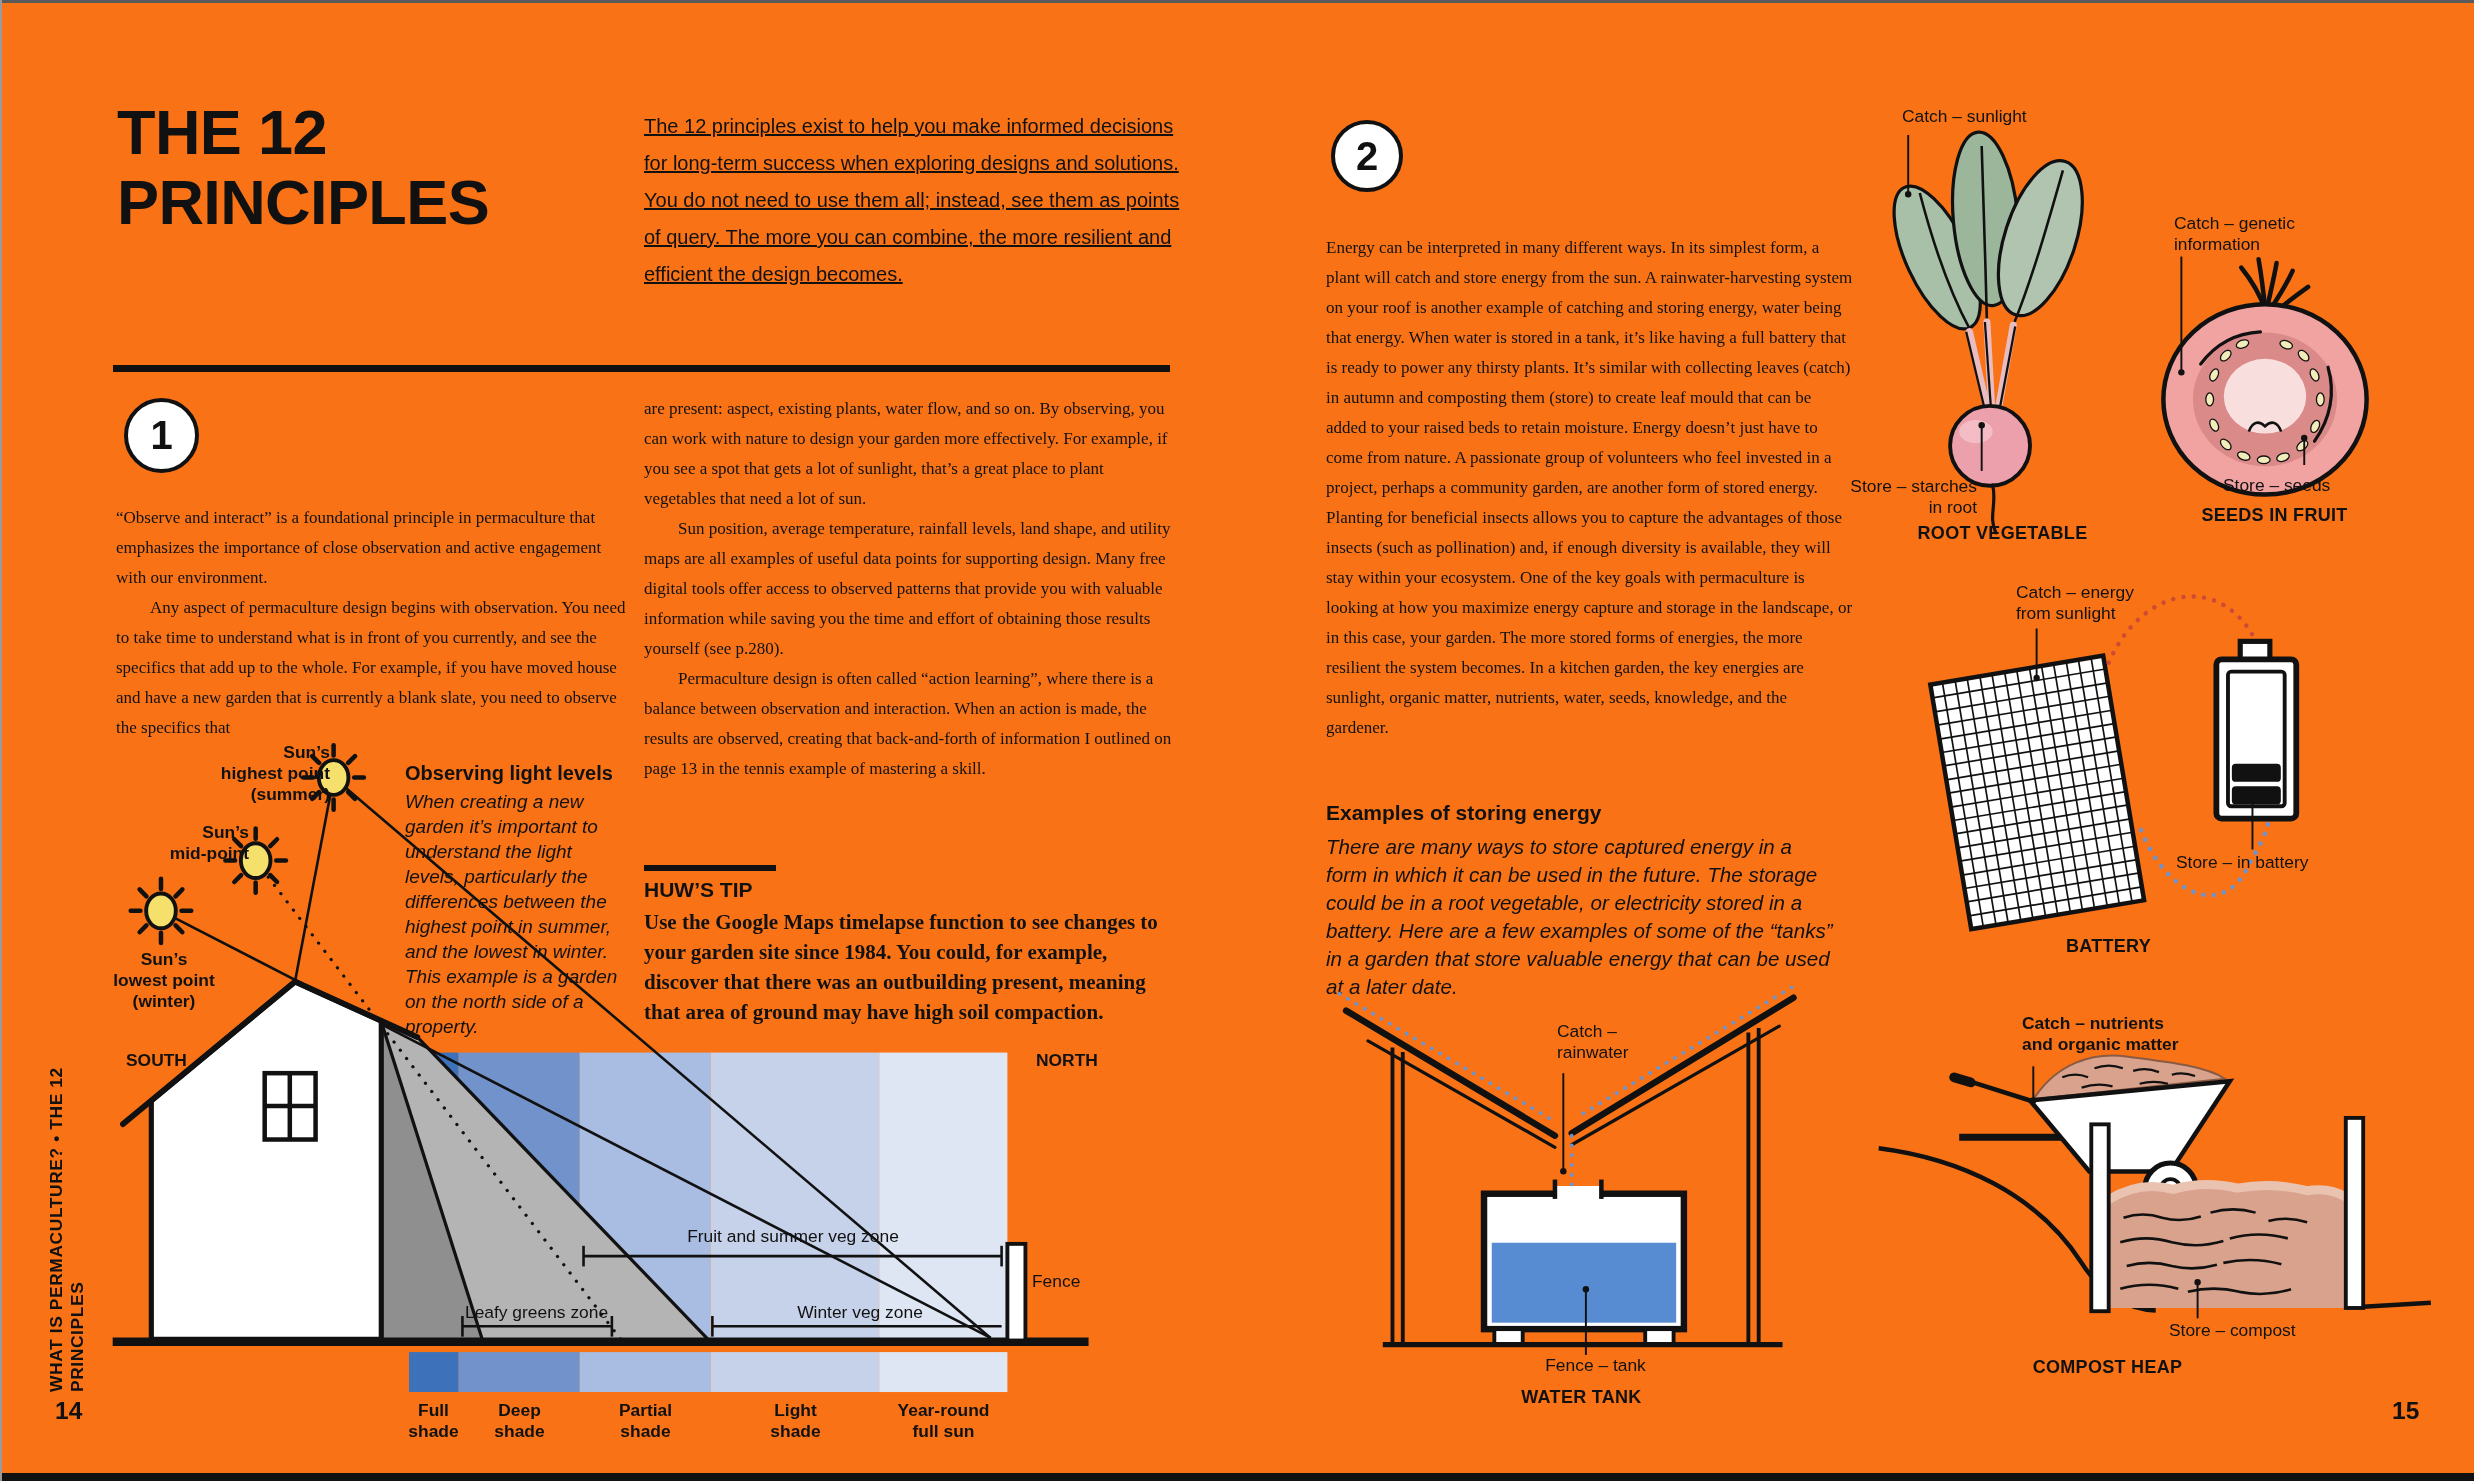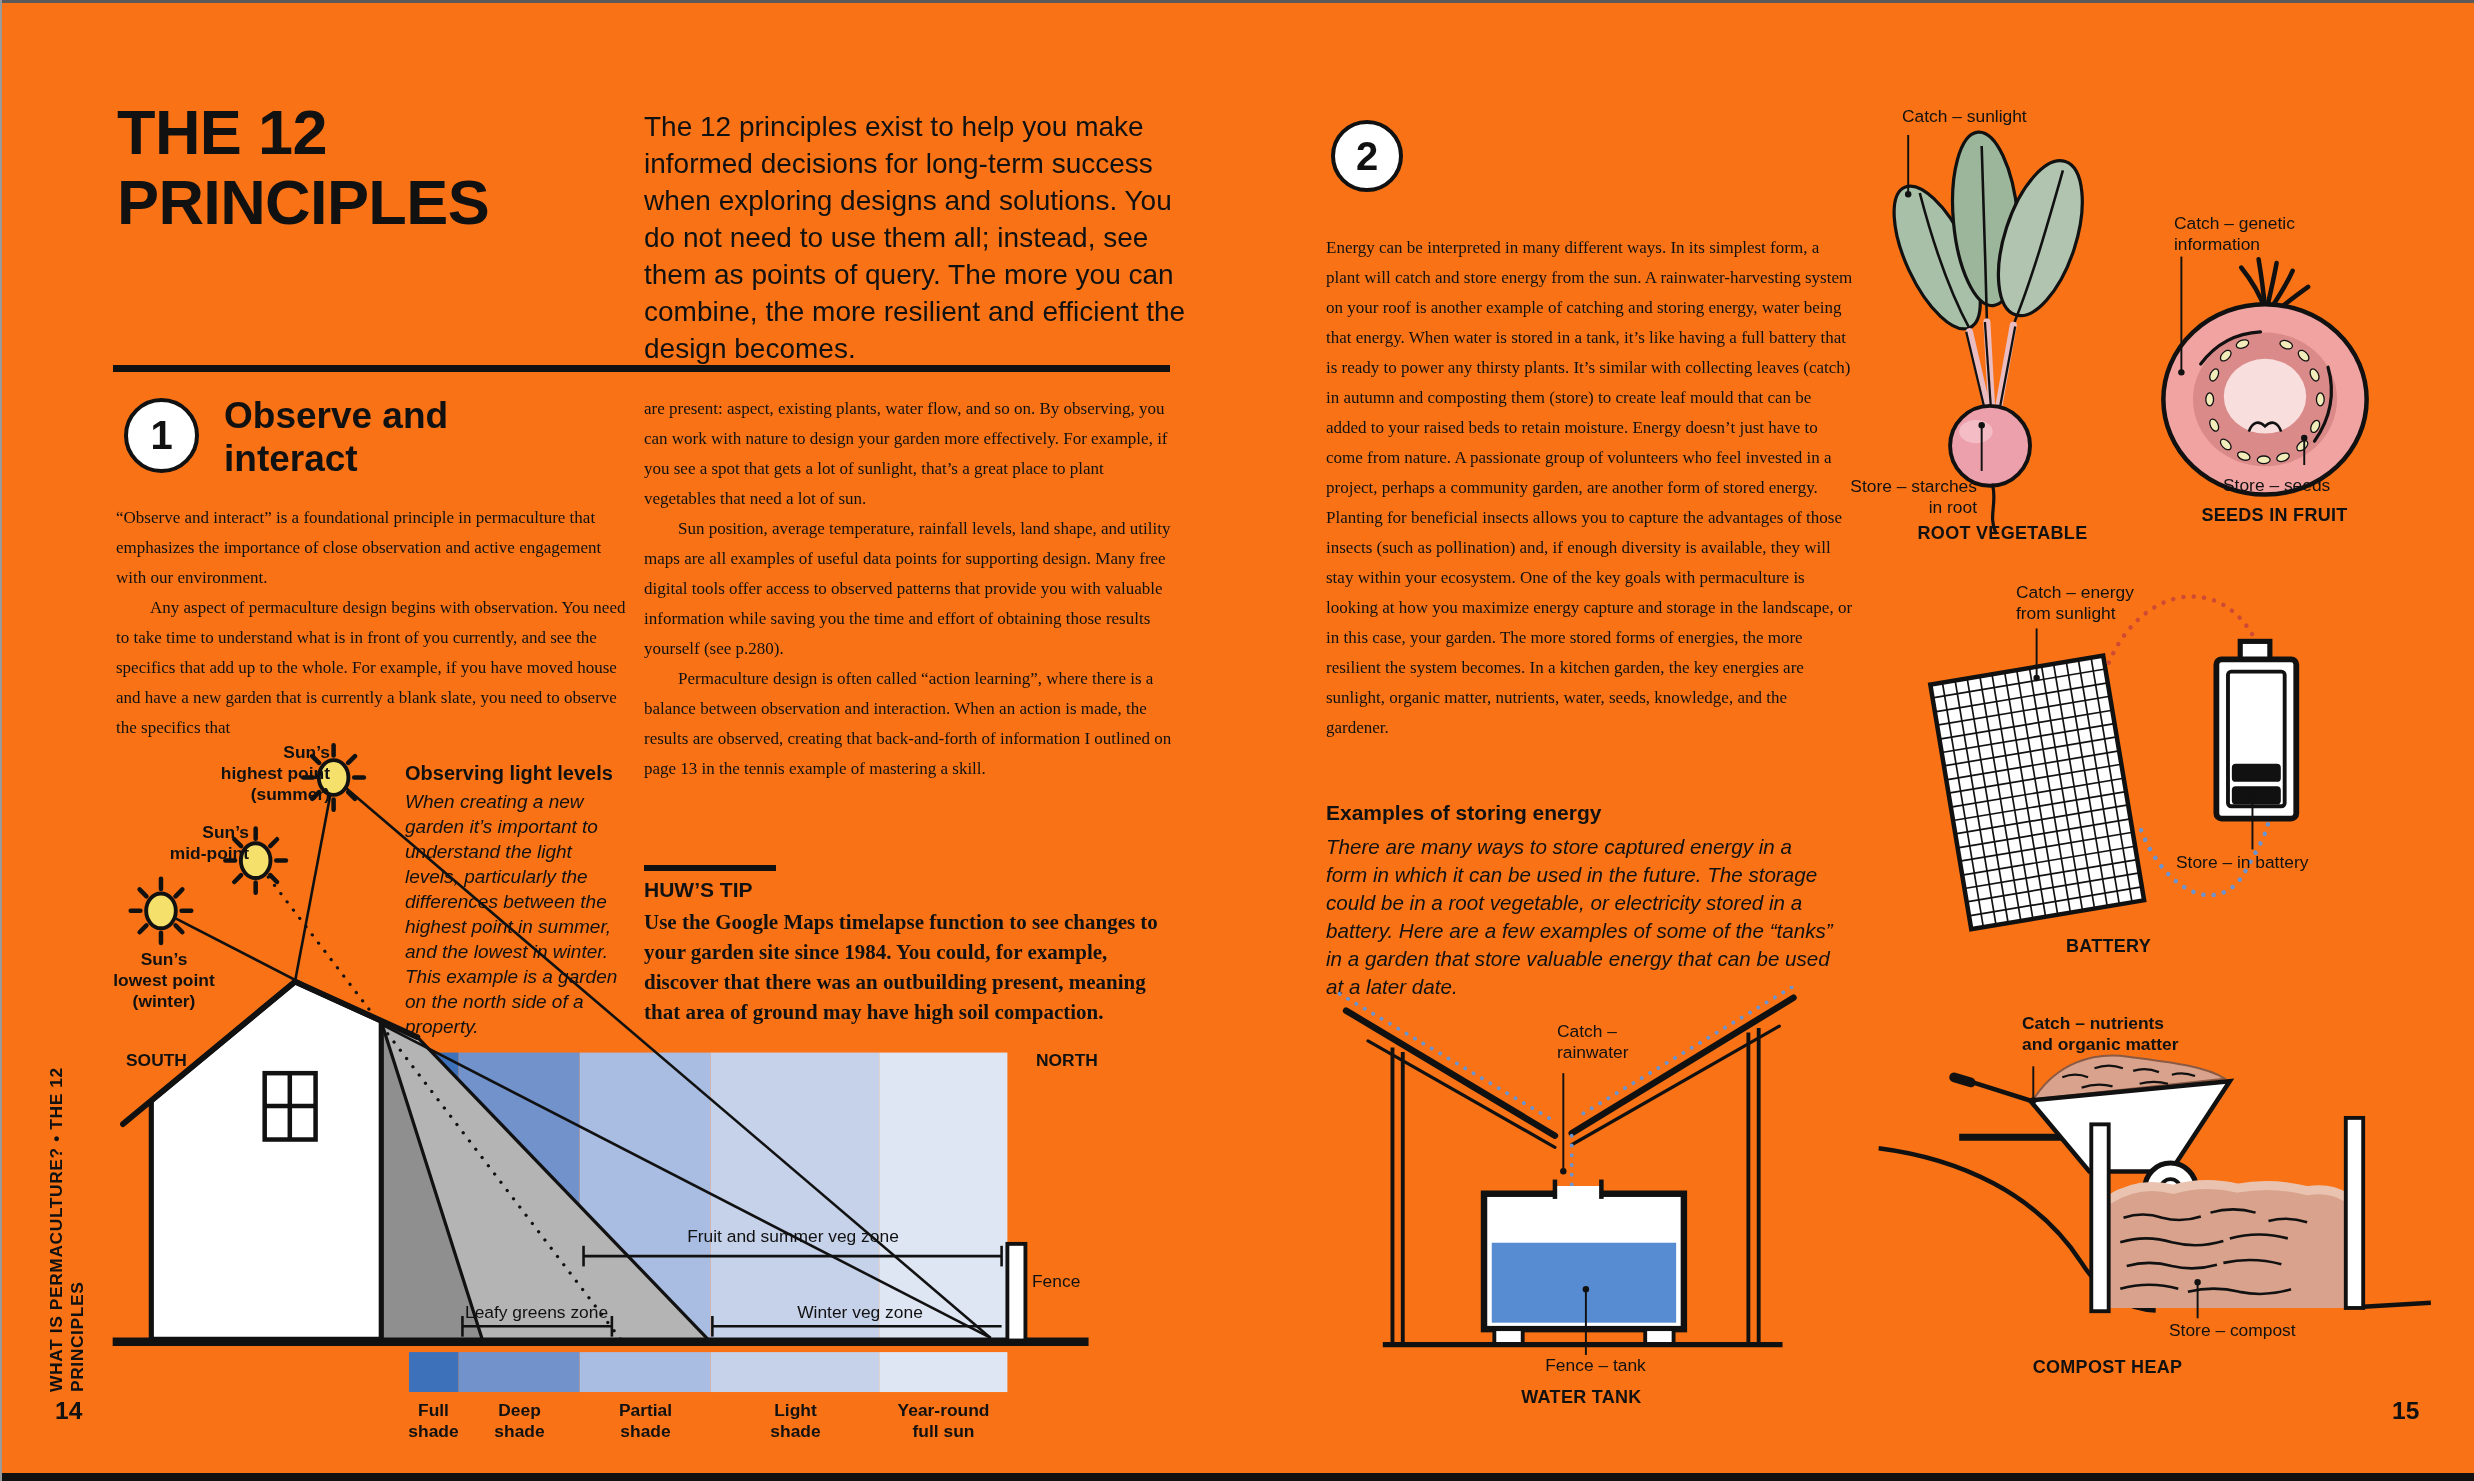--- a/index.html
+++ b/index.html
@@ -2,21 +2,21 @@
 <html style="font-size:10.3px"><head>
 <meta charset="utf-8">
 <style>
   html,body{margin:0;padding:0;background:#e8e8e8;}
   .page{position:relative;width:2475px;height:1482px;background:#f97316;overflow:hidden;
         font-family:"Liberation Sans",sans-serif;color:#111;}
   .abs{position:absolute;}
   .serif{font-family:"Liberation Serif",serif;}
   .pre{white-space:pre-line;}
   .title{font-size:63px;line-height:70px;font-weight:bold;letter-spacing:-0.6px;}
-  .intro{font-size:28px;line-height:37px;}
+  .intro{font-size:20px;line-height:37px;text-decoration:underline;}
   .rule{background:#111;}
   .circle-num{border:4.5px solid #111;border-radius:50%;display:flex;align-items:center;justify-content:center;
               font-weight:bold;font-size:40px;background:#fff;}
   .sec-heading{font-size:37px;line-height:43px;font-weight:bold;}
   .body-col{font-size:17px;line-height:30px;}
   .body-col p{margin:0;}
   .body-col p + p{text-indent:34px;}
   .tip-head{font-size:21px;font-weight:bold;}
   .tip-body{font-size:21px;line-height:30px;font-weight:bold;}
   .cap-head{font-size:20px;font-weight:bold;}
@@ -41,22 +41,20 @@
 
   <div class="abs title pre" style="left:117px;top:97px;">THE 12
 PRINCIPLES</div>
   <div class="abs intro" style="left:644px;top:108px;width:554px;">The 12 principles exist to help you make informed decisions for long-term success when exploring designs and solutions. You do not need to use them all; instead, see them as points of query. The more you can combine, the more resilient and efficient the design becomes.</div>
 
   <div class="abs rule" style="left:113px;top:365px;width:1057px;height:7px;"></div>
 
   <div class="abs circle-num" style="left:124px;top:398px;width:67px;height:67px;">
     <span>1</span>
   </div>
-  <div class="abs sec-heading pre" style="left:224px;top:394px;">Observe and
-interact</div>
 
   <div class="abs serif body-col" style="left:116px;top:503px;width:512px;">
     <p>“Observe and interact” is a foundational principle in permaculture that emphasizes the importance of close observation and active engagement with our environment.</p>
     <p>Any aspect of permaculture design begins with observation. You need to take time to understand what is in front of you currently, and see the specifics that add up to the whole. For example, if you have moved house and have a new garden that is currently a blank slate, you need to observe the specifics that</p>
   </div>
   <div class="abs serif body-col" style="left:644px;top:394px;width:530px;">
     <p>are present: aspect, existing plants, water flow, and so on. By observing, you can work with nature to design your garden more effectively. For example, if you see a spot that gets a lot of sunlight, that’s a great place to plant vegetables that need a lot of sun.</p>
     <p>Sun position, average temperature, rainfall levels, land shape, and utility maps are all examples of useful data points for supporting design. Many free digital tools offer access to observed patterns that provide you with valuable information while saving you the time and effort of obtaining those results yourself (see p.280).</p>
     <p>Permaculture design is often called “action learning”, where there is a balance between observation and interaction. When an action is made, the results are observed, creating that back-and-forth of information I outlined on page 13 in the tennis example of mastering a skill.</p>
   </div>

